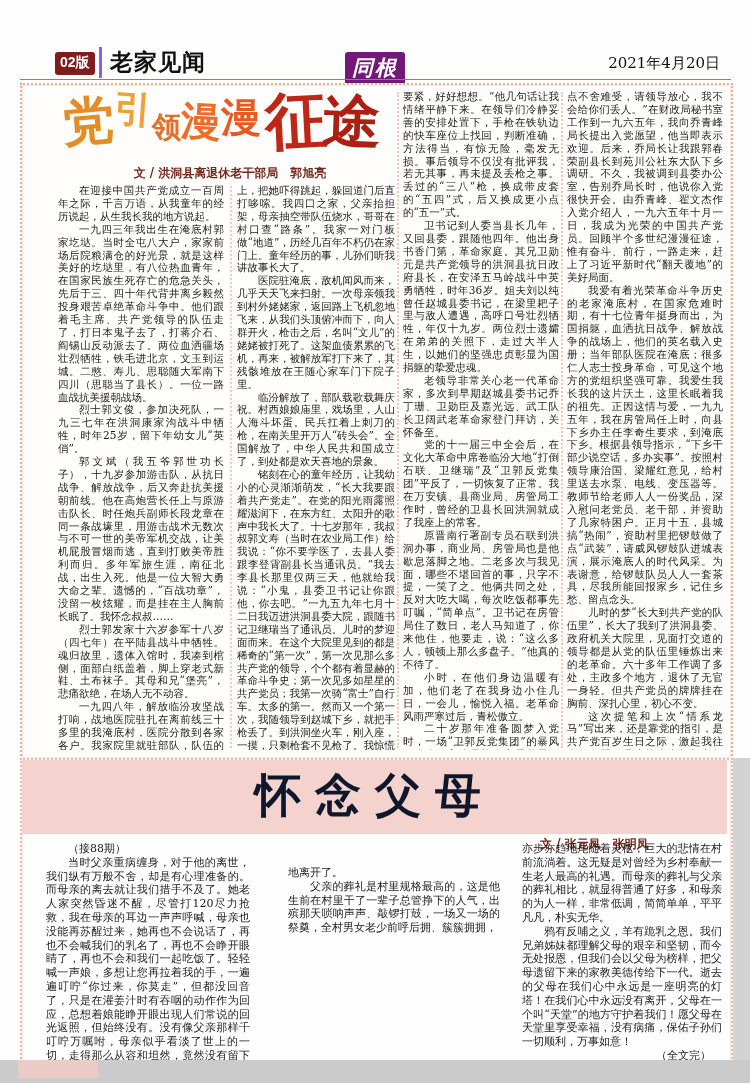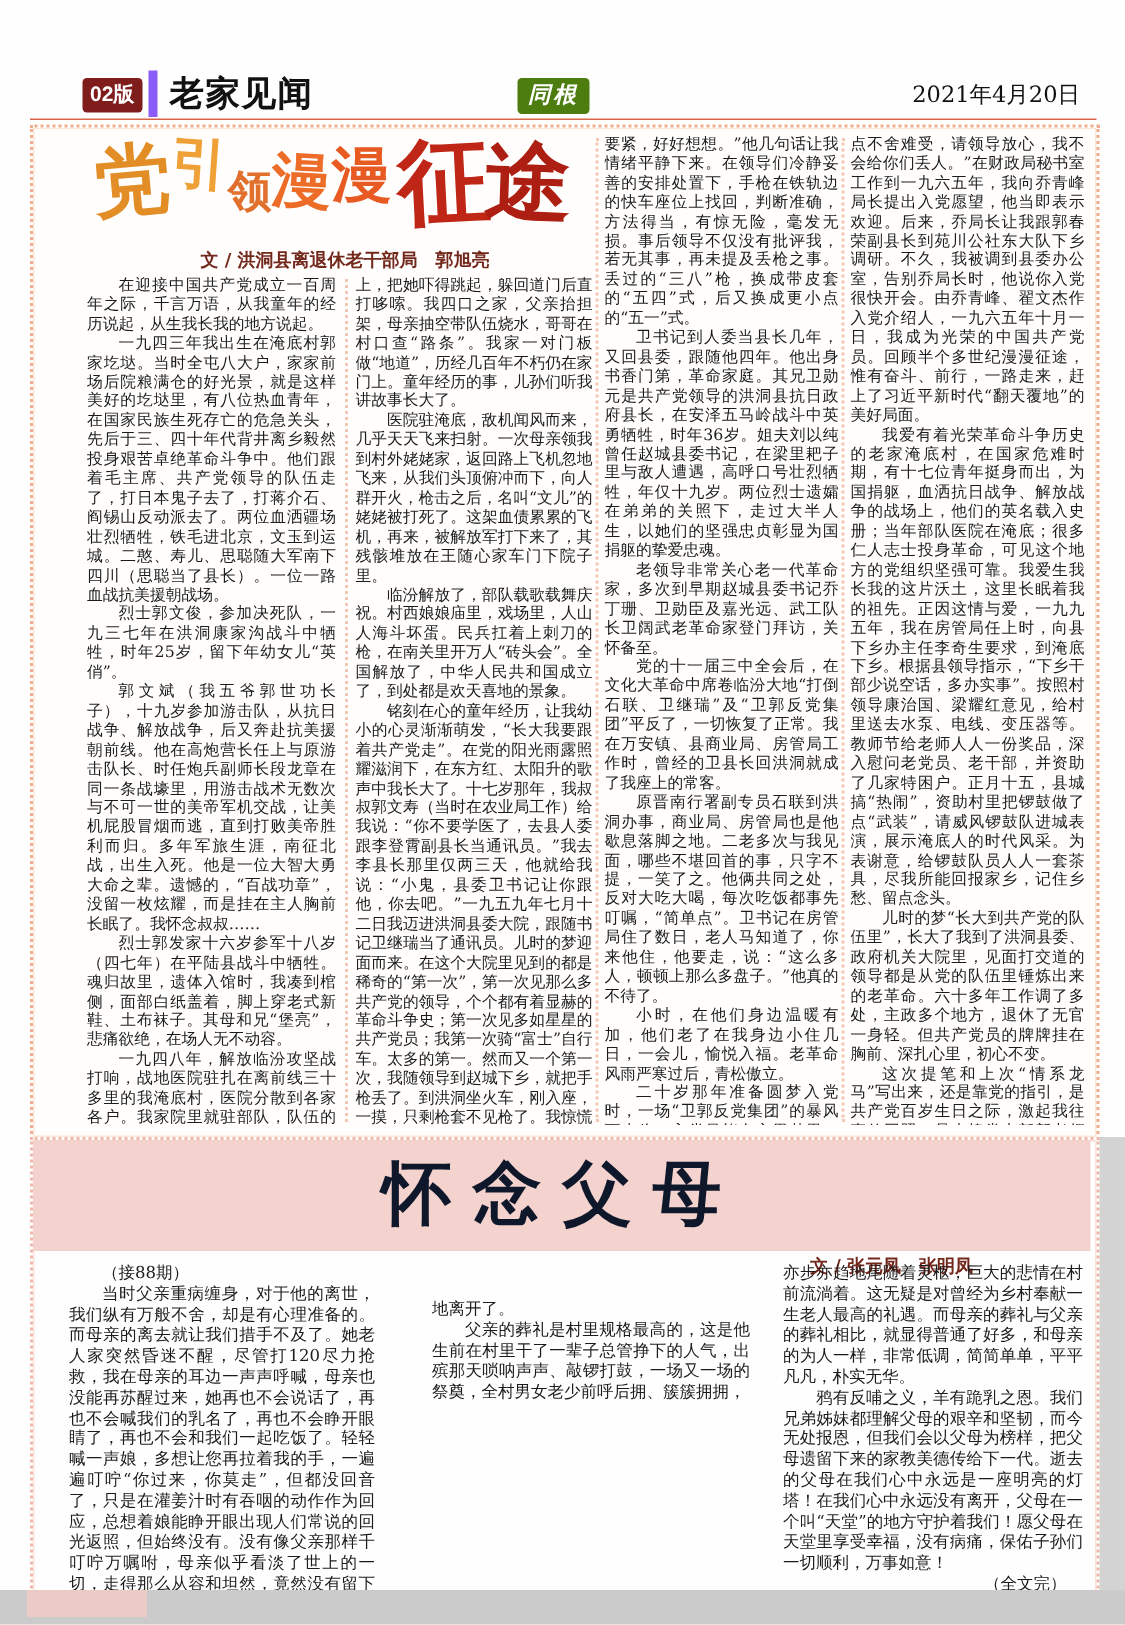--- a/index.html
+++ b/index.html
@@ -4,23 +4,23 @@
 <style>
   html,body{margin:0;padding:0;}
   body{background:#bdbdbd;font-family:"DejaVu Serif","Liberation Serif",serif;}
   .page{position:relative;width:750px;height:1083px;background:#fefefe;overflow:hidden;margin:0 auto;}
 
   
   .hdr{position:absolute;left:55px;top:50px;right:30px;height:28px;}
   .edition{position:absolute;left:0;top:2px;background:#7f1d1d;color:#fff;font-weight:bold;
     font-size:14px;padding:2px 5px 3px;border-radius:3px;font-family:"Liberation Sans",sans-serif;}
   .section{position:absolute;left:44px;top:-3px;font-size:23px;font-weight:bold;color:#111;
-    border-left:6px solid #8b5cf6;padding-left:8px;font-family:"Liberation Sans",sans-serif;letter-spacing:1px;}
-  .masthead{position:absolute;left:290px;top:2px;background:#4d7c0f;color:#fff;font-weight:bold;
-    font-size:15px;padding:2px 7px 3px;border-radius:3px;font-style:italic;letter-spacing:2px;}
+    border-left:3px solid #8b5cf6;padding-left:8px;font-family:"Liberation Sans",sans-serif;letter-spacing:1px;}
+  .masthead{position:absolute;left:290px;top:2px;background:#701a75;color:#fff;font-weight:bold;
+    font-size:21px;padding:2px 7px 3px;border-radius:3px;font-style:italic;letter-spacing:2px;}
   .date{position:absolute;right:0;top:4px;font-size:15px;color:#111;}
   .hdr-rule{position:absolute;left:20px;right:19px;top:79px;border-top:1px solid #d8644a;}
 
   
   .a1frame{position:absolute;left:20px;top:83px;width:709px;height:673px;
     border:2px dotted #eeae8d;box-shadow:0 0 0 1px #fbe6d8 inset;background:#fffefd;}
   .vsep{position:absolute;width:0;border-left:2px dotted #f3c7b1;}
   .titlebox{position:absolute;left:62px;top:90px;width:326px;height:76px;white-space:nowrap;}
   .titlebox span{display:inline-block;font-weight:bold;line-height:1;vertical-align:middle;}
   .t0{font-size:52px;color:#e38d27;transform:rotate(-5deg);}

